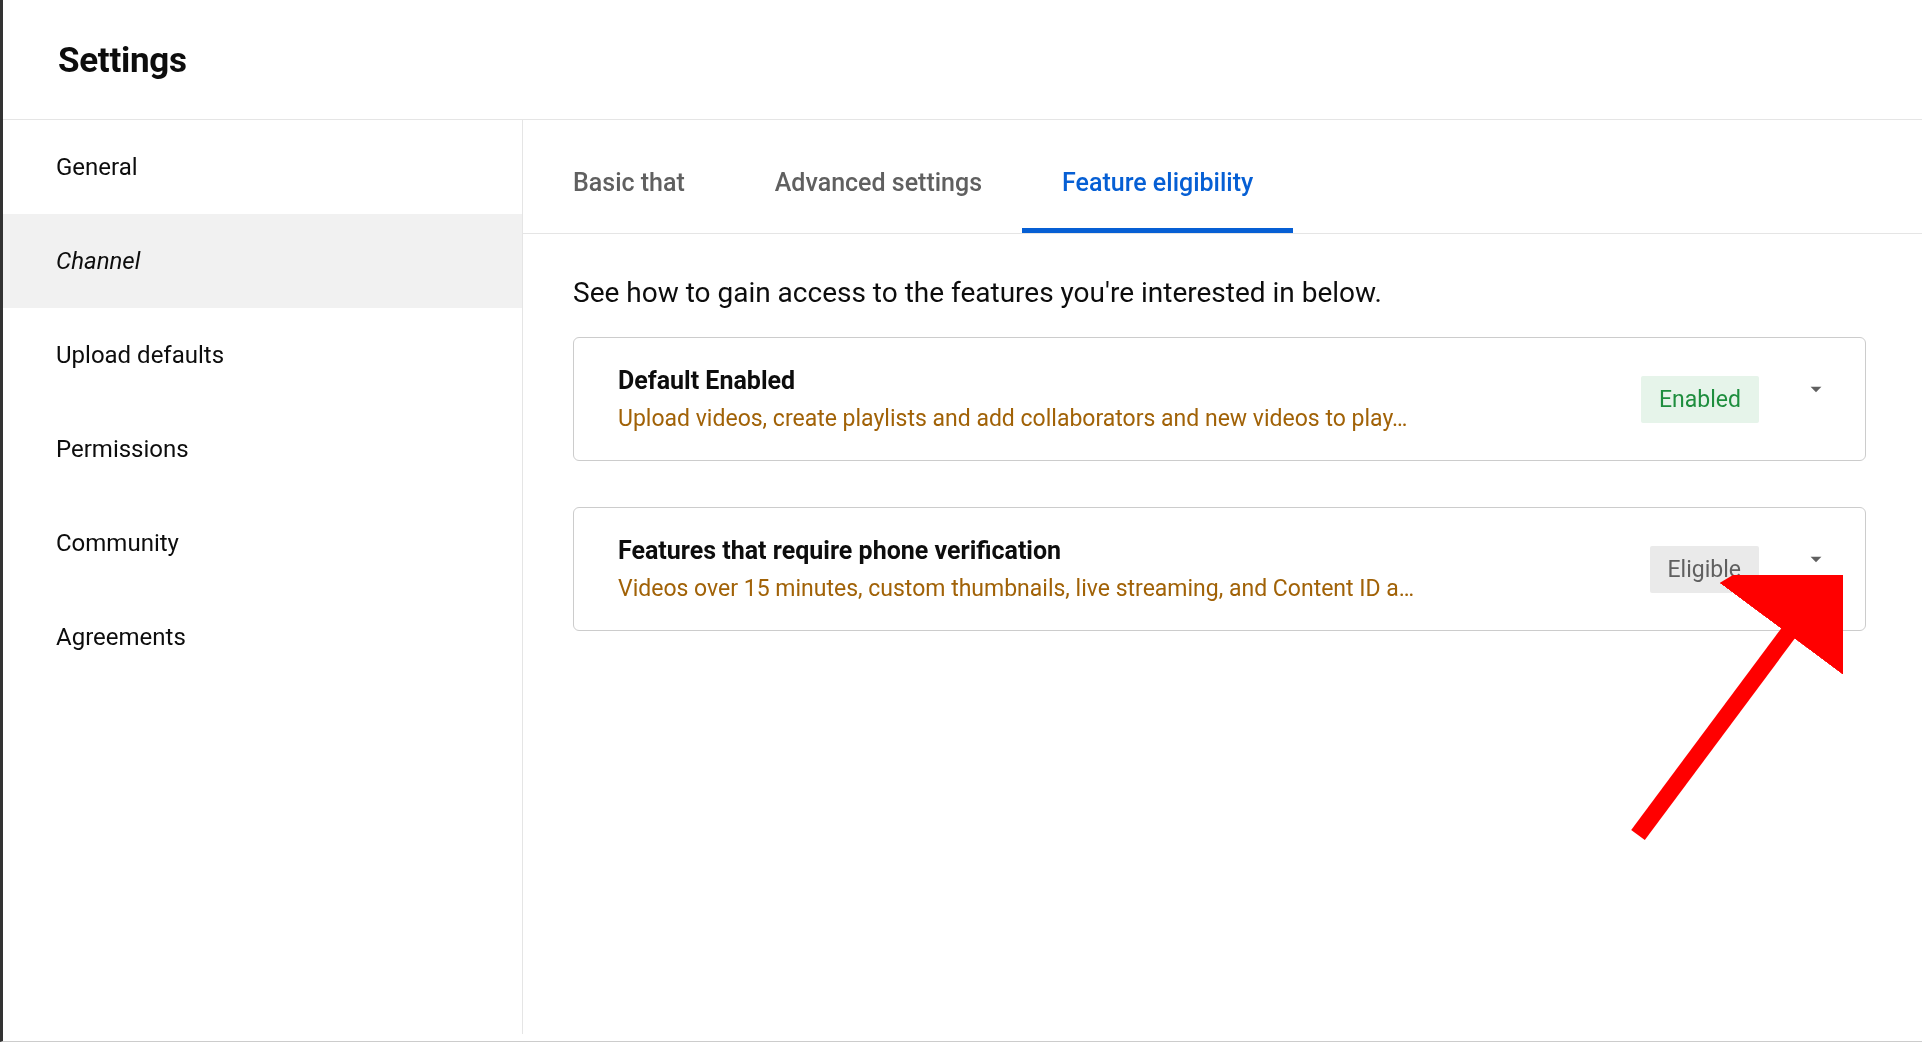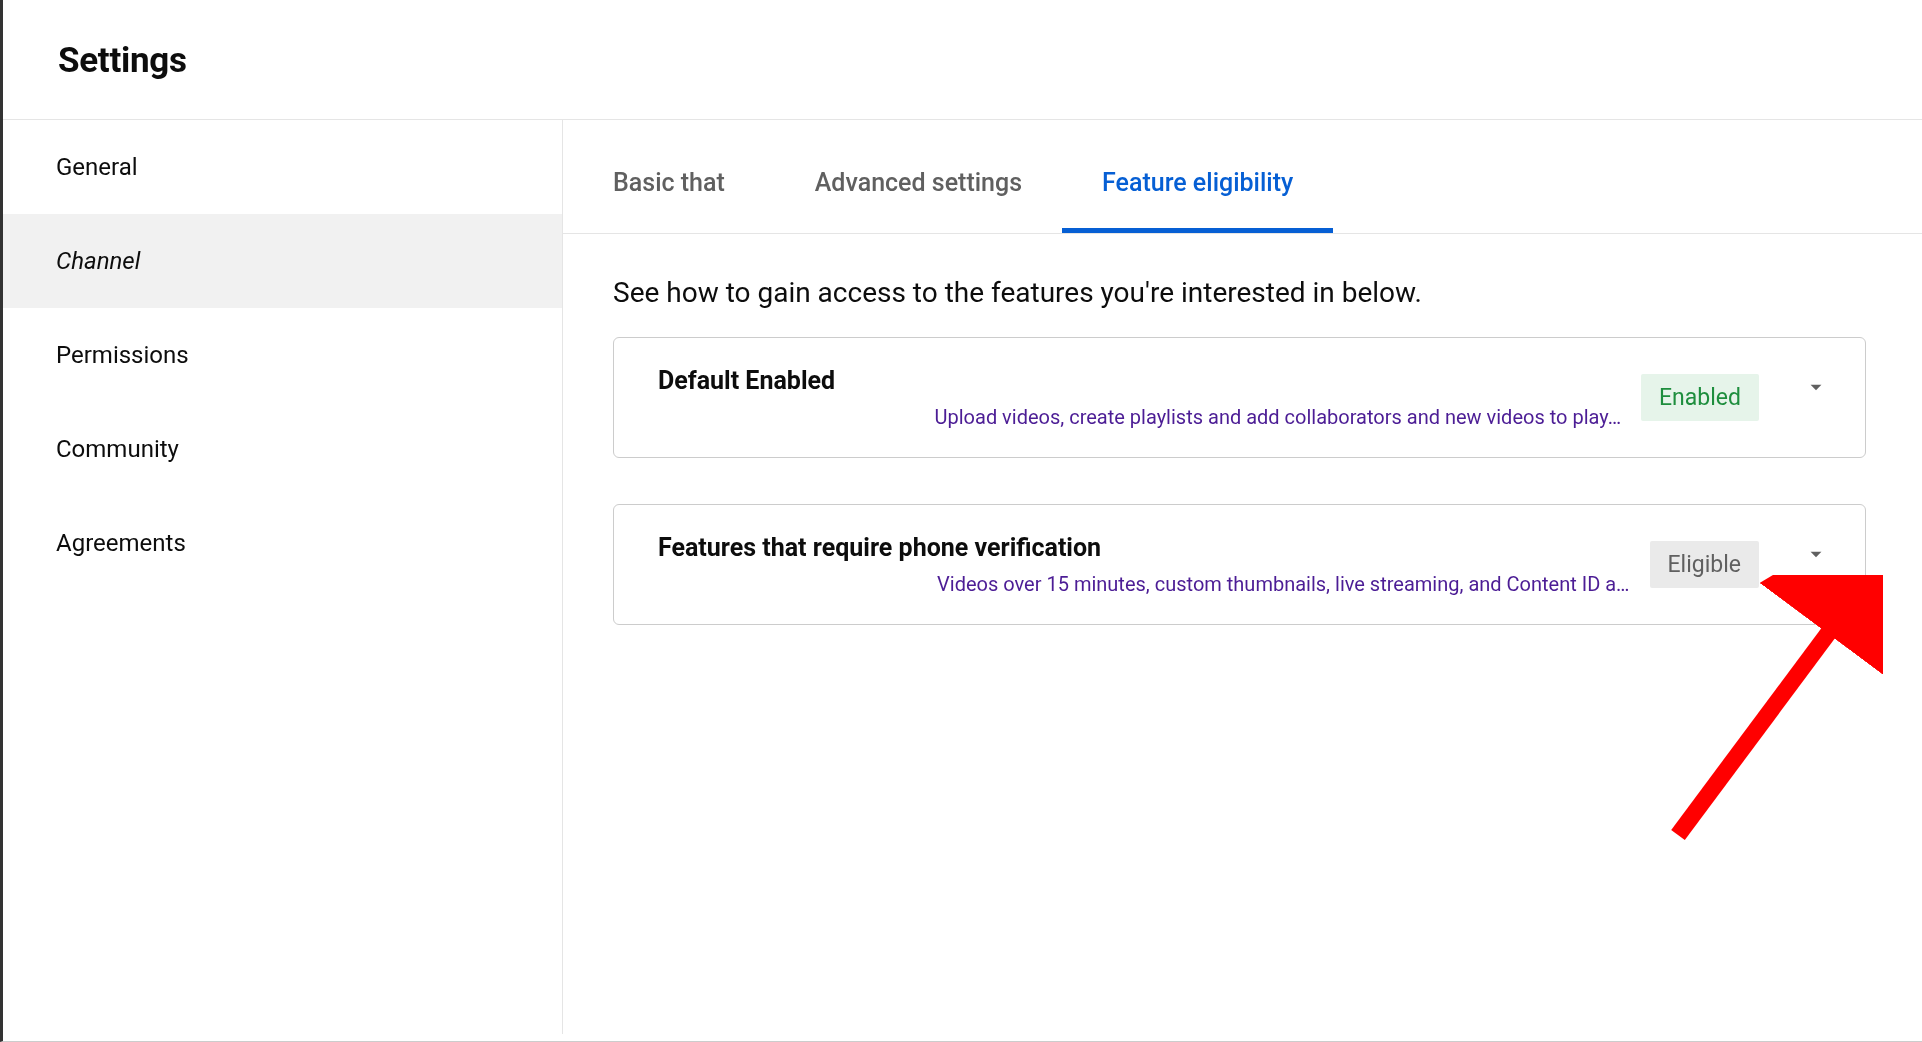--- a/index.html
+++ b/index.html
@@ -24,21 +24,21 @@
     .header-title {
       font-size: 35px;
       font-weight: 700;
       letter-spacing: -0.3px;
     }
     .layout {
       display: flex;
       height: calc(100% - 127px);
     }
     .sidebar {
-      width: 560px;
+      width: 520px;
       border-right: 1px solid #e5e5e5;
       padding-top: 0;
     }
     .sidebar-item {
       padding: 33px 0 33px 53px;
       font-size: 24px;
       font-weight: 400;
       color: #0d0d0d;
       cursor: pointer;
     }
@@ -104,26 +104,25 @@
       min-width: 0;
       margin-right: 20px;
     }
     .card-title {
       font-size: 25px;
       font-weight: 700;
       color: #0d0d0d;
       margin-bottom: 10px;
     }
     .card-desc {
-      font-size: 20px;
-      color: #4c1d95;
+      font-size: 23px;
+      color: #a16207;
       white-space: nowrap;
       overflow: hidden;
       text-overflow: ellipsis;
-      text-align: right;
     }
     .card-right {
       display: flex;
       align-items: flex-start;
       gap: 44px;
       flex-shrink: 0;
     }
     .badge {
       padding: 10px 18px;
       font-size: 23px;
@@ -164,20 +163,23 @@
   <h1 class="header-title">Settings</h1>
 </div>
 
 <div class="layout">
   <div class="sidebar">
     <div class="sidebar-item">
       <span>General</span>
     </div>
     <div class="sidebar-item active">
       <span>Channel</span>
+    </div>
+    <div class="sidebar-item">
+      <span>Upload defaults</span>
     </div>
     <div class="sidebar-item">
       <span>Permissions</span>
     </div>
     <div class="sidebar-item">
       <span>Community</span>
     </div>
     <div class="sidebar-item">
       <span>Agreements</span>
     </div>

